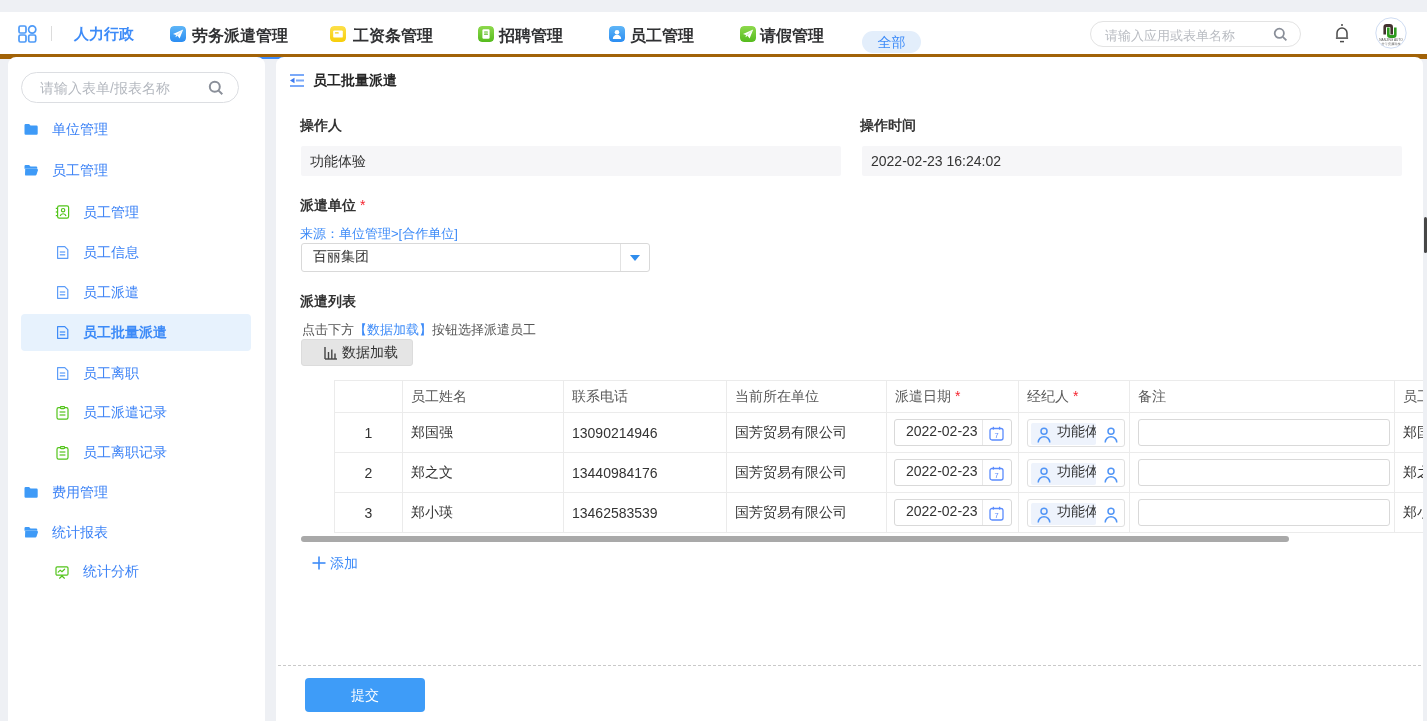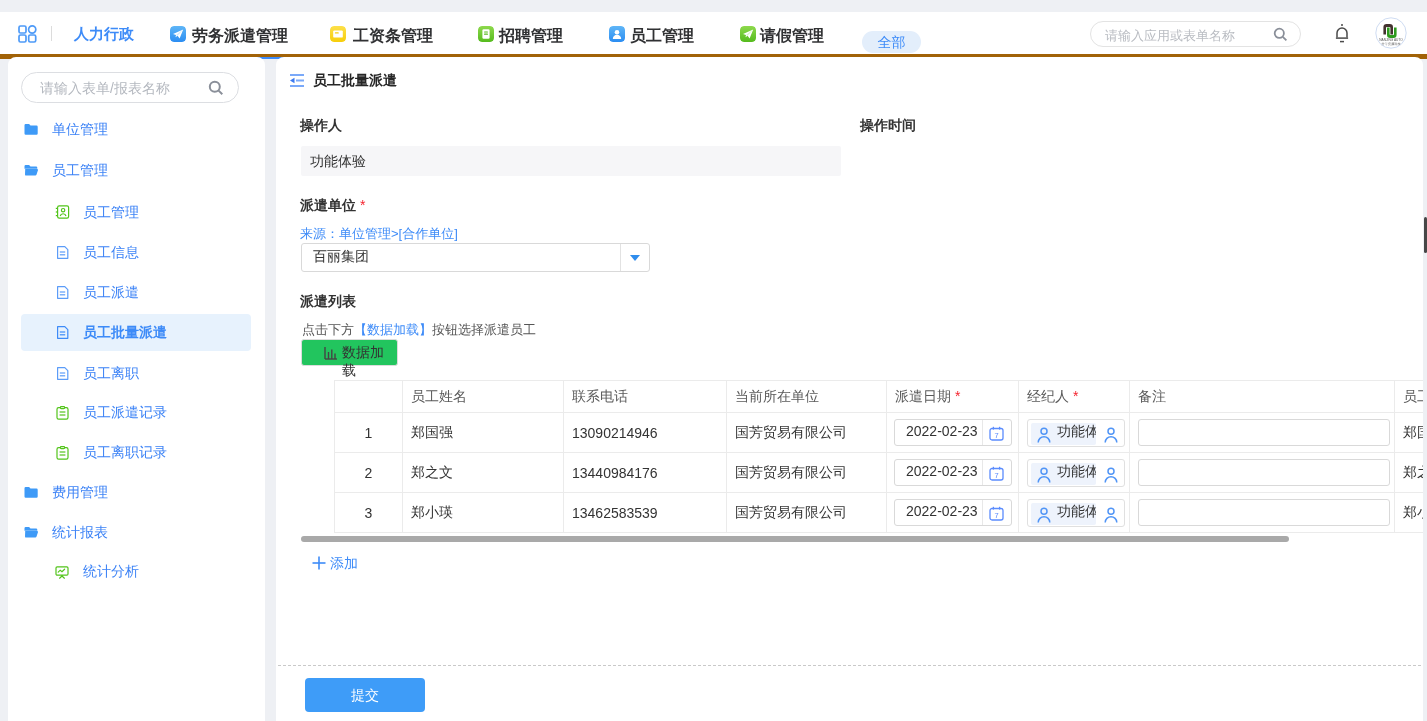--- a/index.html
+++ b/index.html
@@ -31,21 +31,21 @@
 .m-title { position:absolute; left:37px; top:15px; font-size:14px; font-weight:bold; color:#262626; }
 .label { position:absolute; font-size:14px; font-weight:bold; color:#333; }
 .star { color:#f5222d; font-weight:normal; margin-left:4px; }
 .ginput { position:absolute; height:30px; background:#f6f6f8; border-radius:2px; font-size:14px; color:#333; line-height:30px; padding-left:9px; }
 .link { color:#3d8bf8; }
 .select { position:absolute; left:25px; top:186px; width:349px; height:29px; border:1px solid #d9d9d9; border-radius:3px; background:#fff; }
 .select .txt { position:absolute; left:11px; top:4px; font-size:14px; color:#333; }
 .select .sep { position:absolute; right:28px; top:0; width:1px; height:27px; background:#e2e2e2; }
 .select .arr { position:absolute; right:9px; top:11px; width:0; height:0; border-left:5px solid transparent; border-right:5px solid transparent; border-top:6px solid #2f8ded; }
 .hint { position:absolute; left:26px; top:264px; font-size:13px; color:#555; }
-.loadbtn { position:absolute; left:25px; top:282px; width:97px; height:27px; border:1px solid #dcdcdc; border-radius:3px; background:#22c55e; font-size:14px; color:#333; }
+.loadbtn { position:absolute; left:25px; top:282px; width:112px; height:27px; border:1px solid #dcdcdc; border-radius:3px; background:#e5e5e5; font-size:14px; color:#333; }
 .addrow { position:absolute; left:54px; top:498px; font-size:14px; color:#3d8bf8; }
 .dash { position:absolute; left:2px; top:608px; width:1143px; border-top:1px dashed #c9c9c9; }
 .submit { position:absolute; left:29px; top:621px; width:120px; height:34px; background:#3e9cf8; border-radius:4px; color:#fff; font-size:14px; text-align:center; line-height:34px; }
 
 
 .twrap { position:absolute; left:25px; top:323px; width:1100px; height:153px; overflow:hidden;margin-left:33px; }
 .tbl { border-collapse:collapse; table-layout:fixed; width:1220px; }
 .tbl th, .tbl td { border:1px solid #ebebeb; font-weight:normal; text-align:left; padding:0 0 0 8px; font-size:14px; }
 .tbl th { height:32px; color:#5a5a5a; background:#fff; }
 .tbl td { height:40px; color:#333; }
@@ -230,20 +230,21 @@
       <line x1="1" y1="2" x2="15" y2="2" stroke="#7aa9f9" stroke-width="2"></line>
       <line x1="7" y1="7.5" x2="15" y2="7.5" stroke="#7aa9f9" stroke-width="2"></line>
       <path d="M1 7.5 L5.5 4.8 v5.4 Z" fill="#3d7bf0"></path>
       <line x1="1" y1="13" x2="15" y2="13" stroke="#7aa9f9" stroke-width="2"></line>
     </svg>
     <div class="m-title">员工批量派遣</div>
 
     <div class="label" style="left:24px;top:60px">操作人</div>
     <div class="ginput" style="left:25px;top:89px;width:540px">功能体验</div>
     <div class="label" style="left:584px;top:60px">操作时间</div>
+    <div class="ginput" style="left:586px;top:89px;width:540px">2022-02-23 16:24:02</div>
 
     <div class="label" style="left:24px;top:140px">派遣单位<span class="star">*</span></div>
     <div class="abs link" style="left:24px;top:168px;font-size:13px">来源：单位管理&gt;[合作单位]</div>
     <div class="select">
       <span class="txt">百丽集团</span>
         <span class="sep"></span>
         <span class="arr"></span>
     </div>
 
     <div class="label" style="left:24px;top:236px">派遣列表</div>

